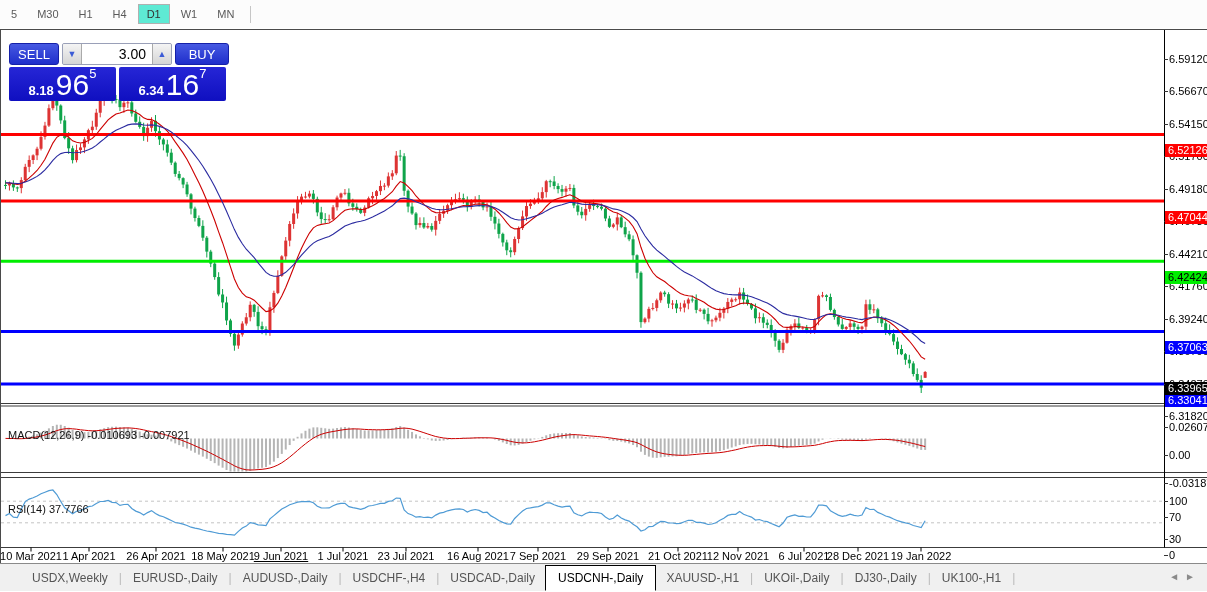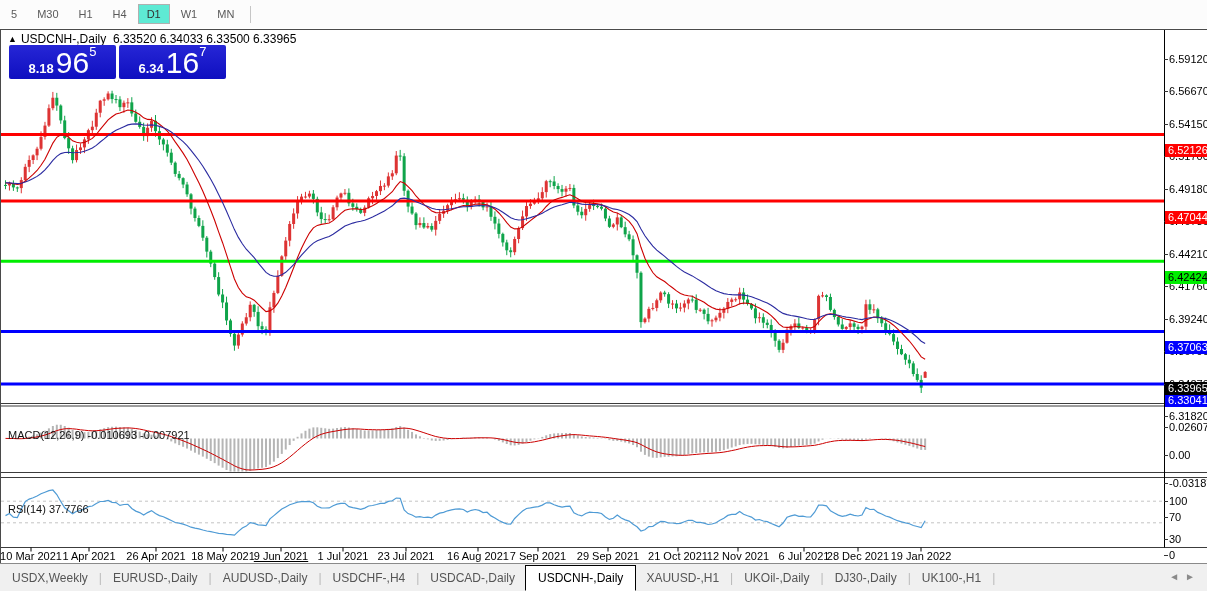--- a/index.html
+++ b/index.html
@@ -41,21 +41,21 @@
   .tw-price .sup{font-size:13px;line-height:10px;align-self:flex-start;margin-top:2px;}
   
   .axis-col{position:absolute;left:1164px;top:16px;width:43px;height:534px;z-index:4;background:transparent;}
   .axis-label{position:absolute;left:4px;font-size:11px;color:#000;white-space:nowrap;line-height:12px;}
   .axis-box{position:absolute;left:0;width:44px;font-size:11px;line-height:13px;height:13px;
             color:#fff;padding-left:3px;box-sizing:border-box;white-space:nowrap;z-index:5;}
   
   .date-label{position:absolute;font-size:11px;color:#000;white-space:nowrap;transform:translateX(-50%);z-index:3;}
   
   .tab-bar{position:absolute;top:563px;left:0;width:1207px;height:28px;background:#f0f0f0;
-           border-top:1px solid #8a8a8a;display:flex;align-items:center;padding-left:2px;
+           border-top:1px solid #8a8a8a;display:flex;align-items:center;padding-left:22px;
            box-sizing:border-box;}
   .tab{font-size:12px;color:#555;padding:4px 10px;white-space:nowrap;}
   .tab.active{background:#fff;border:1px solid #000;border-bottom:1px solid #fff;color:#000;
               padding:5px 12px;}
   .tab-sep{color:#b9b9b9;font-size:12px;padding:0 1px;}
   .tab-arrows{position:absolute;right:6px;top:7px;font-size:10px;color:#8a8a8a;letter-spacing:6px;}
 </style>
 </head>
 <body>
 
@@ -806,25 +806,31 @@
         <line x1="477" y1="517.5" x2="477" y2="521.5" stroke="#000" stroke-width="1"></line>
         <line x1="537" y1="517.5" x2="537" y2="521.5" stroke="#000" stroke-width="1"></line>
         <line x1="607" y1="517.5" x2="607" y2="521.5" stroke="#000" stroke-width="1"></line>
         <line x1="677" y1="517.5" x2="677" y2="521.5" stroke="#000" stroke-width="1"></line>
         <line x1="737" y1="517.5" x2="737" y2="521.5" stroke="#000" stroke-width="1"></line>
         <line x1="803" y1="517.5" x2="803" y2="521.5" stroke="#000" stroke-width="1"></line>
         <line x1="857" y1="517.5" x2="857" y2="521.5" stroke="#000" stroke-width="1"></line>
         <line x1="920" y1="517.5" x2="920" y2="521.5" stroke="#000" stroke-width="1"></line>
       </svg>
 
-    <div class="chart-title">
-      <span class="tri">▲</span><span>USDCNH-,Daily</span>&nbsp;&nbsp;<span>6.33520 6.34033 6.33500 6.33965</span>
-    </div>
 
     <div class="trade-widget">
+      <div class="tw-row1">
+        <div class="tw-btn tw-sell">SELL</div>
+        <div class="tw-spinner">
+          <button class="tw-spin-btn">▼</button>
+          <div class="tw-vol">3.00</div>
+          <button class="tw-spin-btn">▲</button>
+        </div>
+        <div class="tw-btn tw-buy">BUY</div>
+      </div>
       <div class="tw-row2">
         <div class="tw-price">
           <span class="small">8.18</span>
           <span class="big">96</span>
           <span class="sup">5</span>
         </div>
         <div class="tw-price">
           <span class="small">6.34</span>
           <span class="big">16</span>
           <span class="sup">7</span>

